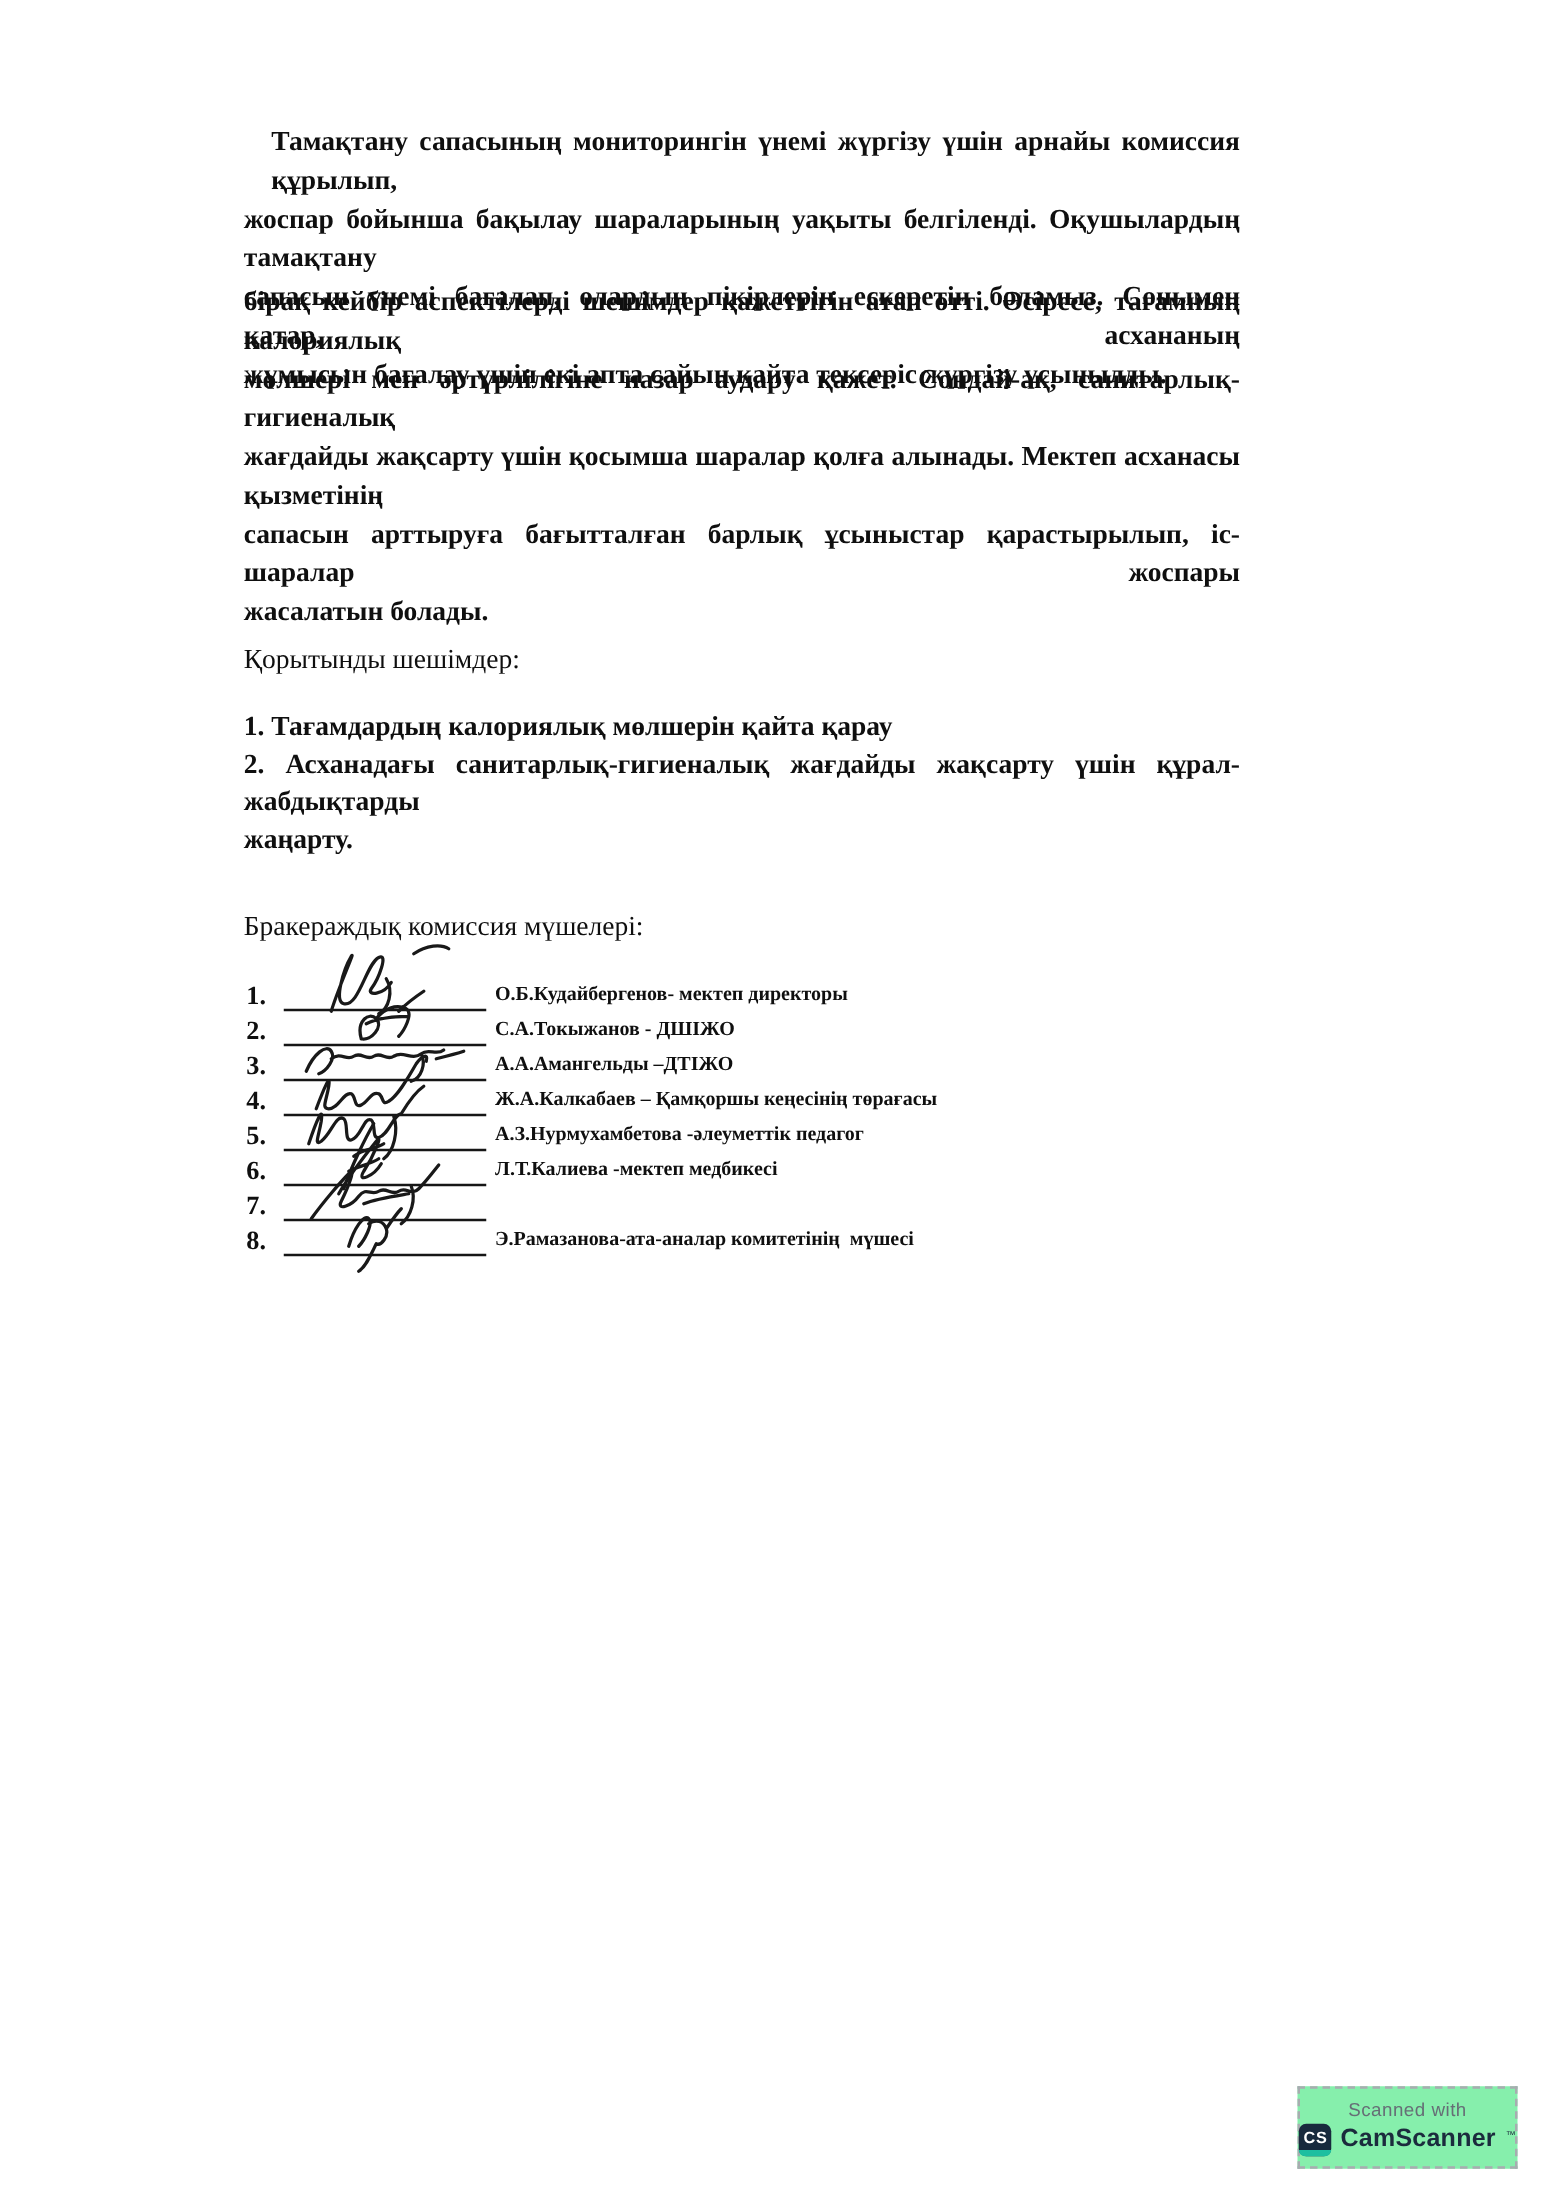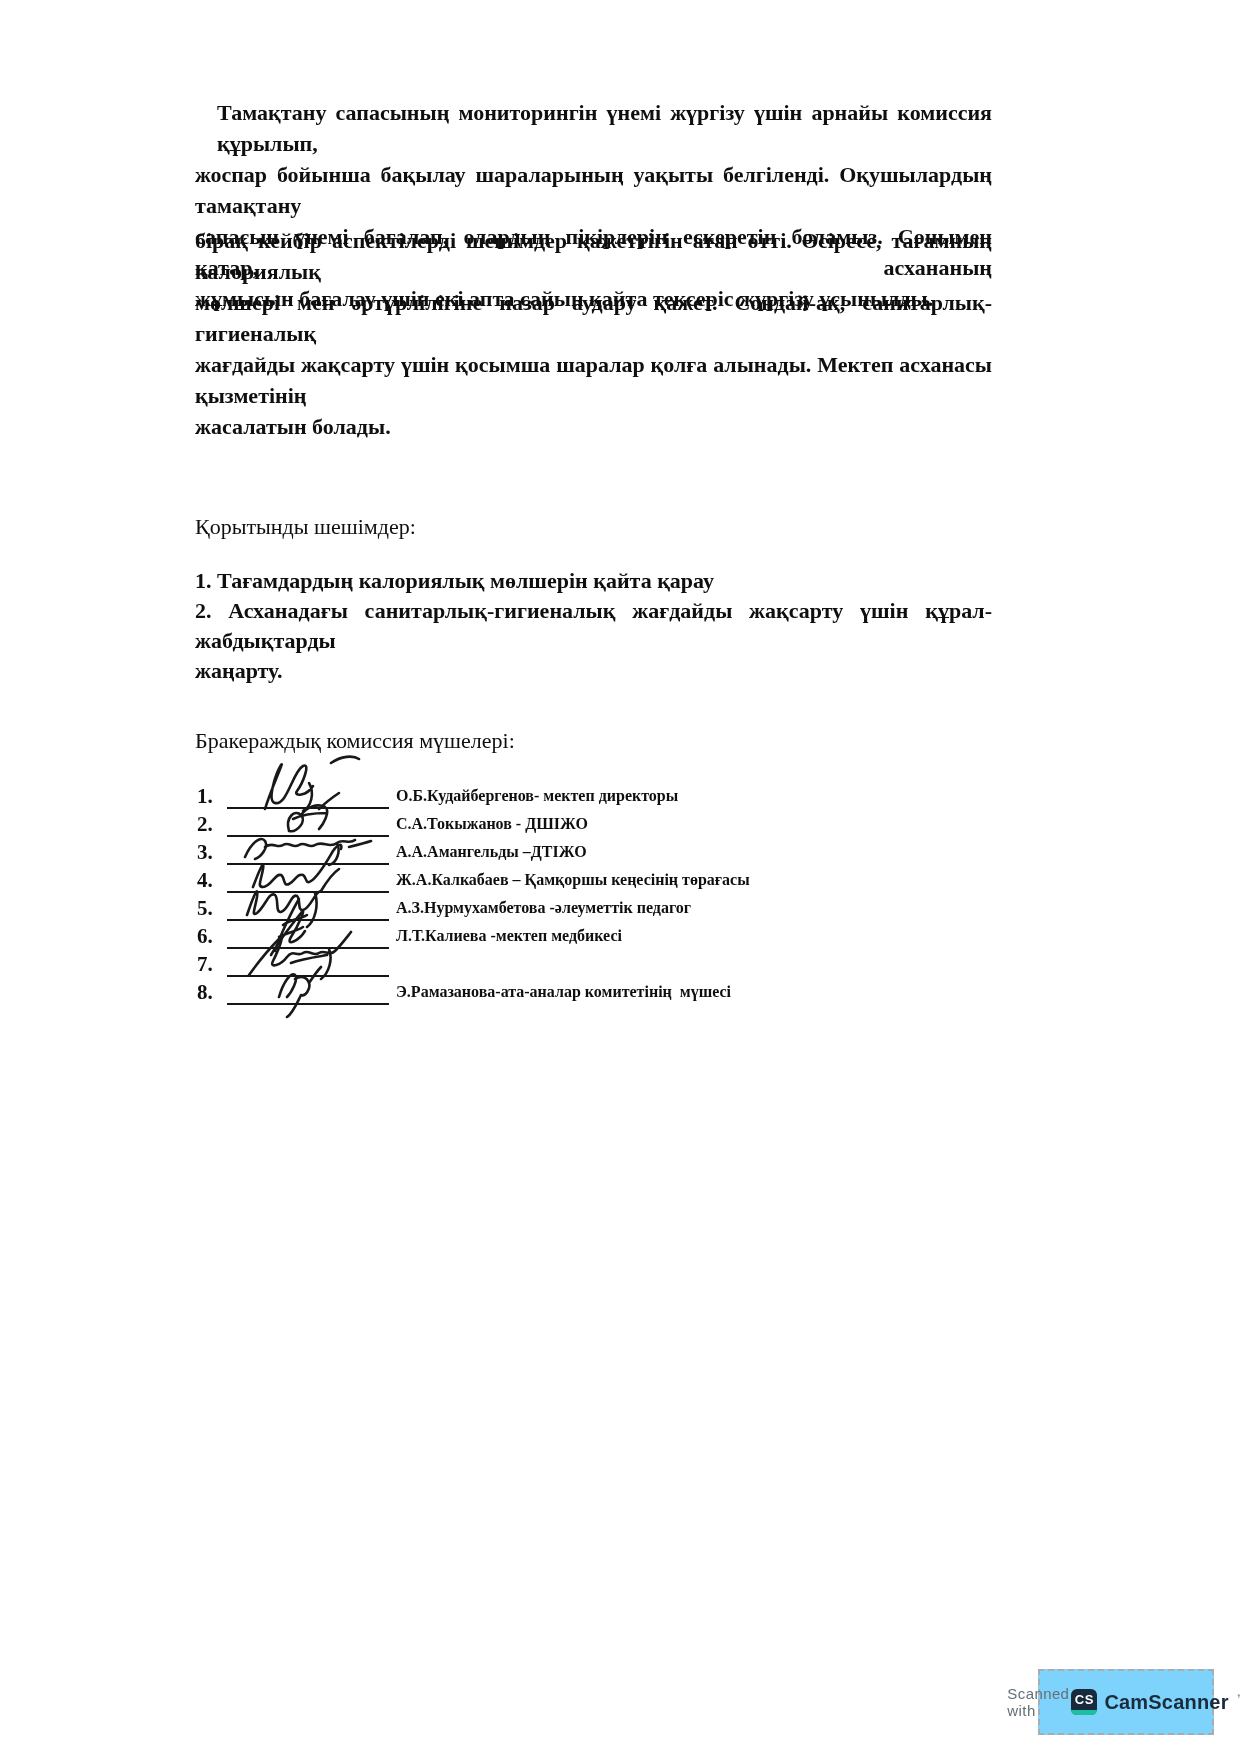--- a/index.html
+++ b/index.html
@@ -21,22 +21,22 @@
   
   .sig-list{display:flex;flex-direction:column;}
   .sig-row{display:flex;align-items:flex-end;height:28px;position:relative;}
   .sig-num{width:30px;font-size:21px;font-weight:bold;flex:0 0 auto;}
   .sig-line{width:162px;flex:0 0 auto;border-bottom:2px solid #161616;height:100%;position:relative;}
   .sig-line svg{position:absolute;left:4px;bottom:-16px;overflow:visible;}
   .sig-name{margin-left:7px;font-size:16px;font-weight:bold;white-space:pre;line-height:26px;}
 
   
   .badge{
-    display:flex;flex-direction:row;align-items:center;justify-content:center;
-    width:172px;height:62px;border:2px dashed #a8acb0;background:#7dd3fc;gap:2px;
+    display:flex;flex-direction:column;align-items:center;justify-content:center;
+    width:172px;height:62px;border:2px dashed #a8acb0;background:#86efac;gap:2px;
     font-family:"Liberation Sans", sans-serif;
   }
   .badge-line1{font-size:15px;color:#666e76;letter-spacing:.4px;}
   .badge-row{display:flex;align-items:center;gap:7px;}
   .cs-logo{width:26px;height:26px;background:#182a3d;border-radius:6px;position:relative;
            display:flex;align-items:flex-start;justify-content:center;}
   .cs-letters{color:#ffffff;font-size:13px;font-weight:bold;line-height:21px;letter-spacing:.5px;}
   .cs-teal{position:absolute;left:0;right:0;bottom:0;height:5px;background:#1dbfa0;border-radius:0 0 6px 6px;}
   .brand{font-size:20px;font-weight:bold;color:#1b2b3d;letter-spacing:.2px;}
   .tm{font-size:8px;color:#1b2b3d;align-self:flex-start;margin-top:4px;margin-left:1px;}
@@ -49,20 +49,21 @@
   <div class="jline indent">Тамақтану сапасының мониторингін үнемі жүргізу үшін арнайы комиссия құрылып,</div>
   <div class="jline">жоспар бойынша бақылау шараларының уақыты белгіленді. Оқушылардың тамақтану</div>
   <div class="jline">сапасын үнемі бағалап, олардың пікірлерін ескеретін боламыз. Сонымен қатар, асхананың</div>
   <div class="jline last">жұмысын бағалау үшін екі апта сайын қайта тексеріс жүргізу ұсынылды.</div>
 </div>
 
 <div class="abs doc-text" style="left:195px;top:225px;width:797px;">
   <div class="jline">бірақ кейбір аспектілерді шешімдер қажеттігін атап өтті. Әсіресе, тағамның калориялық</div>
   <div class="jline">мөлшері мен әртүрлілігіне назар аудару қажет. Сондай-ақ, санитарлық-гигиеналық</div>
   <div class="jline">жағдайды жақсарту үшін қосымша шаралар қолға алынады. Мектеп асханасы қызметінің</div>
+  <div class="jline">сапасын арттыруға бағытталған барлық ұсыныстар қарастырылып, іс-шаралар жоспары</div>
   <div class="jline last">жасалатын болады.</div>
 </div>
 
 <div class="abs heading" style="left:195px;top:514px;">Қорытынды шешімдер:</div>
 
 <div class="abs" style="left:195px;top:566px;width:797px;">
   <div class="item-line">1. Тағамдардың калориялық мөлшерін қайта қарау</div>
   <div class="item-line jline">2. Асханадағы санитарлық-гигиеналық жағдайды жақсарту үшін құрал-жабдықтарды</div>
   <div class="item-line">жаңарту.</div>
 </div>

